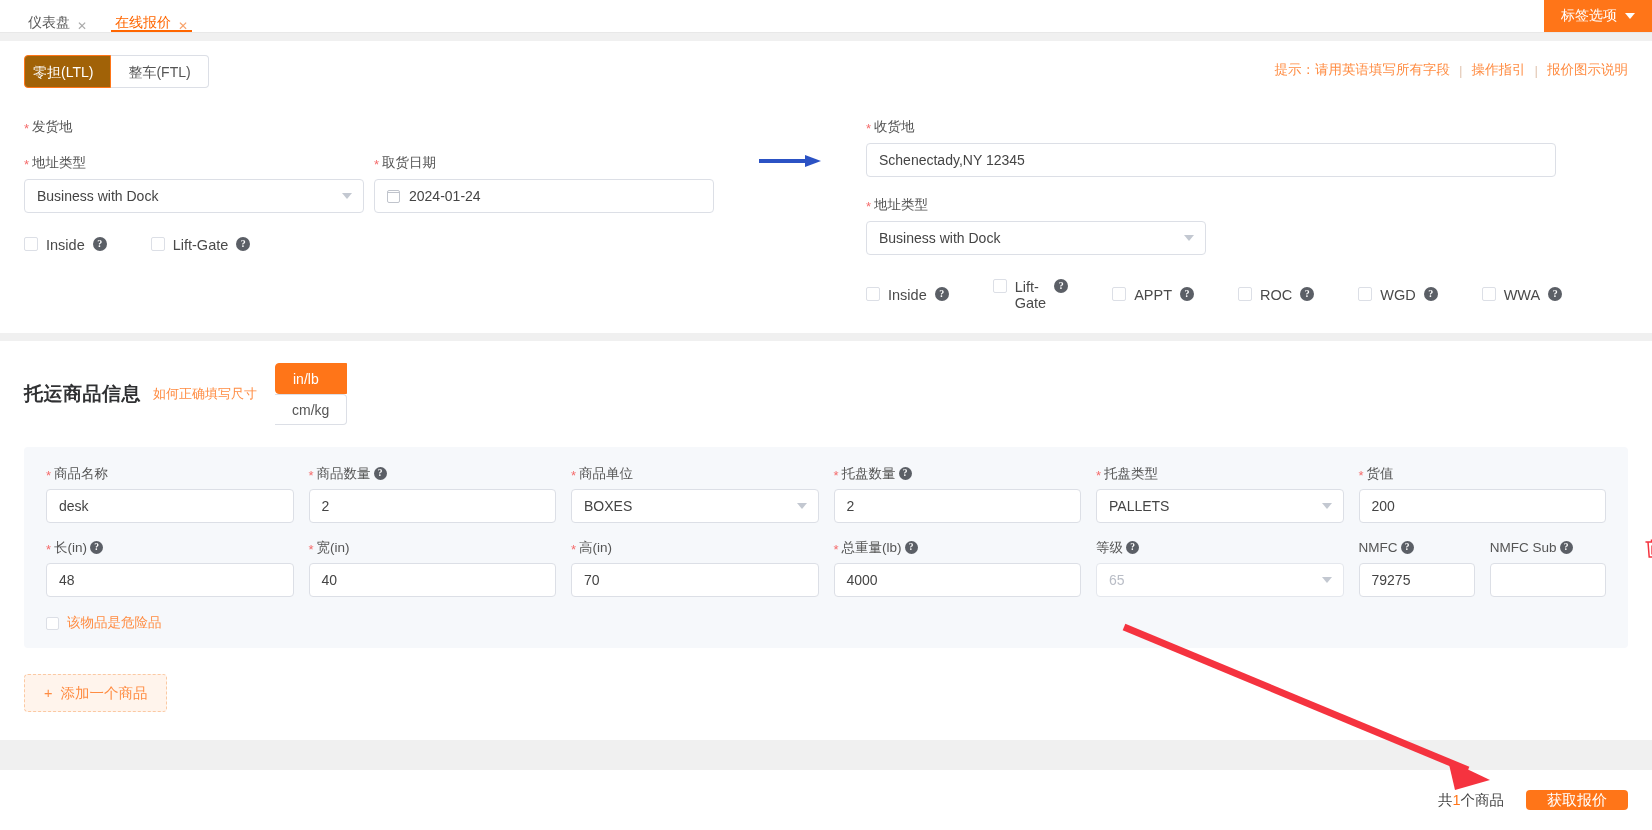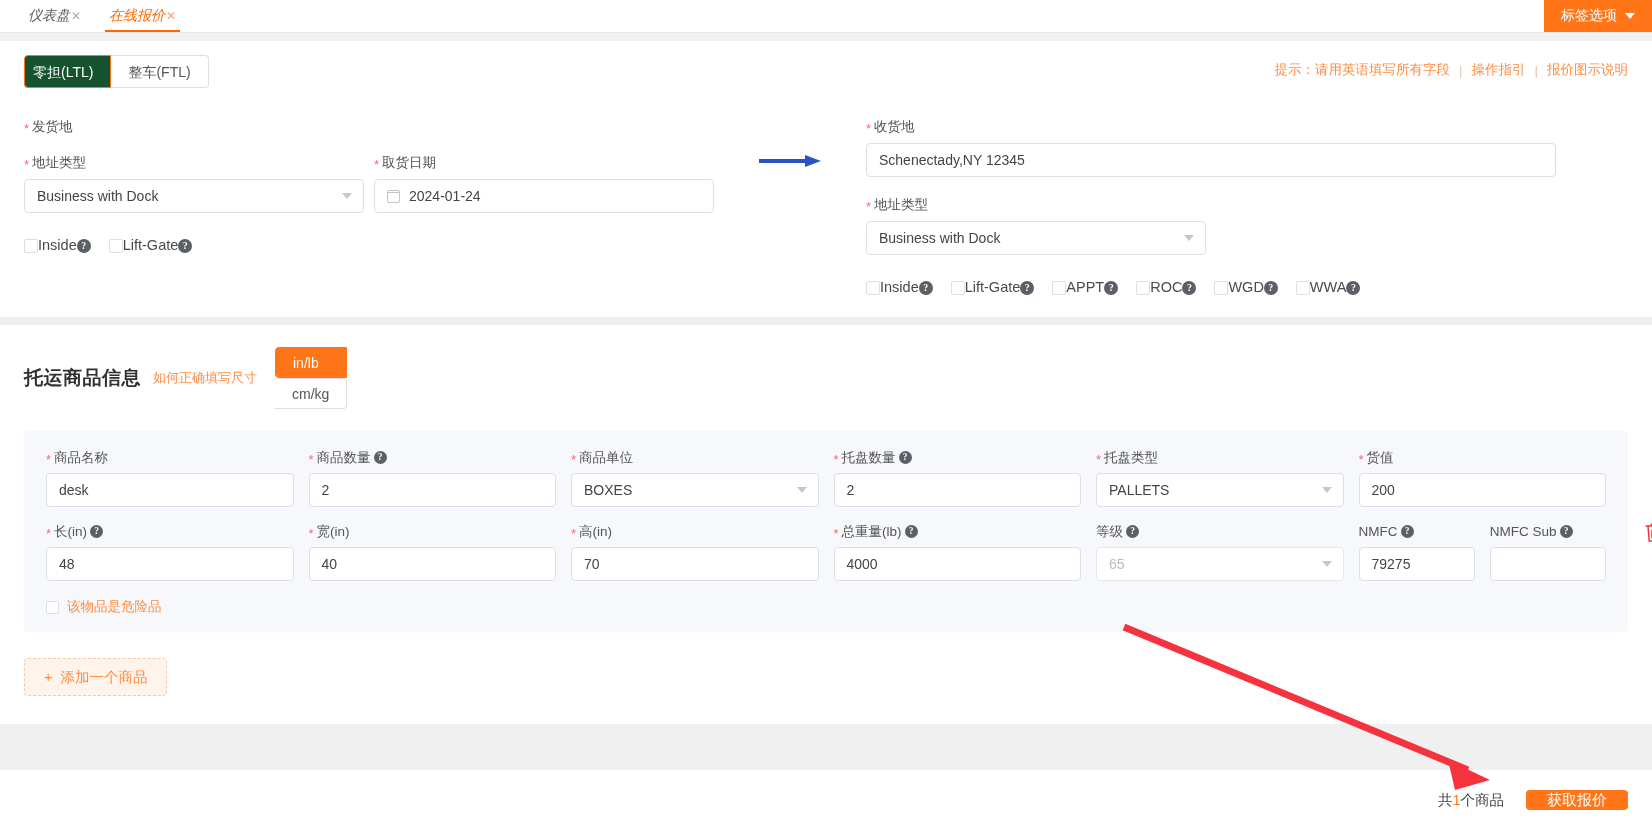--- a/index.html
+++ b/index.html
@@ -18,27 +18,26 @@
   .tabbar {
     height: 33px;
     background: #fff;
     border-bottom: 1px solid #e8e8e8;
     display: flex;
     align-items: stretch;
     position: relative;
   }
   .tabs { display:flex; align-items:stretch; padding-left: 14px; }
   .tab {
-    display:flex; align-items:center; gap:1px;
+    display:flex; align-items:flex-end; gap:7px;
     padding: 0 14px;
     font-size: 14px;
     color: #5a5a5a;
     cursor: pointer;
     position: relative;
-    font-style: italic;
   }
   .tab.active { color: #f60; }
   .tab.active::after {
     content:""; position:absolute; left:10px; right:10px; bottom:0;
     height:2px; background:#f60;
   }
   .tab .x { font-size: 12px; color:#aaa; line-height:1; }
   .tab.active .x { color:#f8a26a; }
 
   .tagopts {
@@ -68,21 +67,21 @@
     height: 33px; line-height: 33px;
     padding: 0 17px;
     font-size: 14px;
     border: 1px solid #dcdfe6;
     color: #555;
     background:#fff;
     cursor: pointer;
   }
   .mode-tab:first-child { border-radius: 4px 0 0 4px; }
   .mode-tab:last-child { border-radius: 0 4px 4px 0; border-left: none; }
-  .mode-tab.active { background:#14532d; border-color:#ff7518; color:#fff;padding-left:8px; }
+  .mode-tab.active { background:#a16207; border-color:#ff7518; color:#fff;padding-left:8px; }
 
   .toplinks {
     position:absolute; right: 24px; top: 20px;
     font-size: 13.5px;
     display:flex; align-items:center;
     color:#ff8c42;
   }
   .toplinks a { color:#ff8c42; text-decoration:none; cursor:pointer; }
   .toplinks .sep { color:#e2c6b3; margin: 0 9px; }
 
@@ -128,21 +127,21 @@
     margin-right:9px; position:relative; flex:none;
   }
   .field .cal::before{ content:""; position:absolute; left:-1.4px; right:-1.4px; top:1.5px; height:1.4px; background:#c0c4cc;}
 
   .row2 { display:grid; grid-template-columns: 340px 10px 340px; margin-top: 19px; }
   .row2-right { display:grid; grid-template-columns: 340px 10px 340px; margin-top: 19px; }
 
   
   .cbrow { display:flex; align-items:center; margin-top: 24px; gap: 0; }
   .cb {
-    display:flex; align-items:flex-end; margin-right: 18px; cursor:pointer;
+    display:flex; align-items:flex-start; gap:8px; margin-right: 44px; cursor:pointer;
   }
   .cb .box {
     width:14px;height:14px;border:1px solid #dcdfe6;border-radius:2px;background:#fff; flex:none;
   }
   .cb .txt { font-size:14.5px; color:#4a4a4a; }
   .qmark {
     width:14px;height:14px;border-radius:50%;
     background:#5b5f66;color:#fff;
     font-size:10px;line-height:14px;text-align:center;
     font-family:"Liberation Serif", serif; font-weight:bold;

